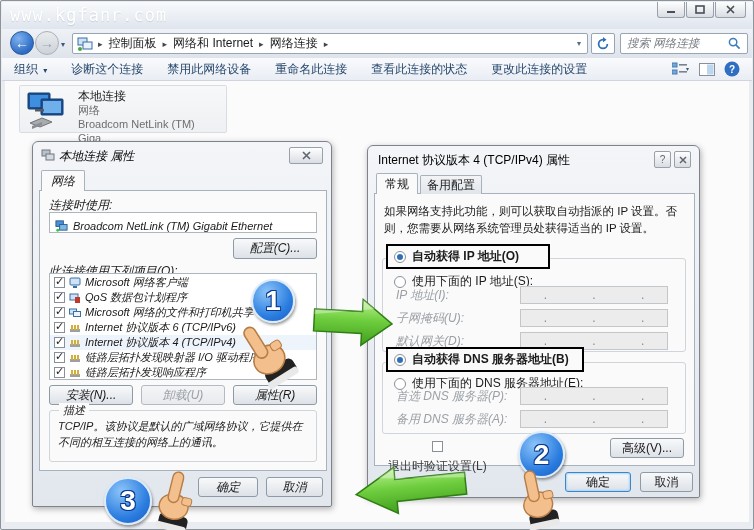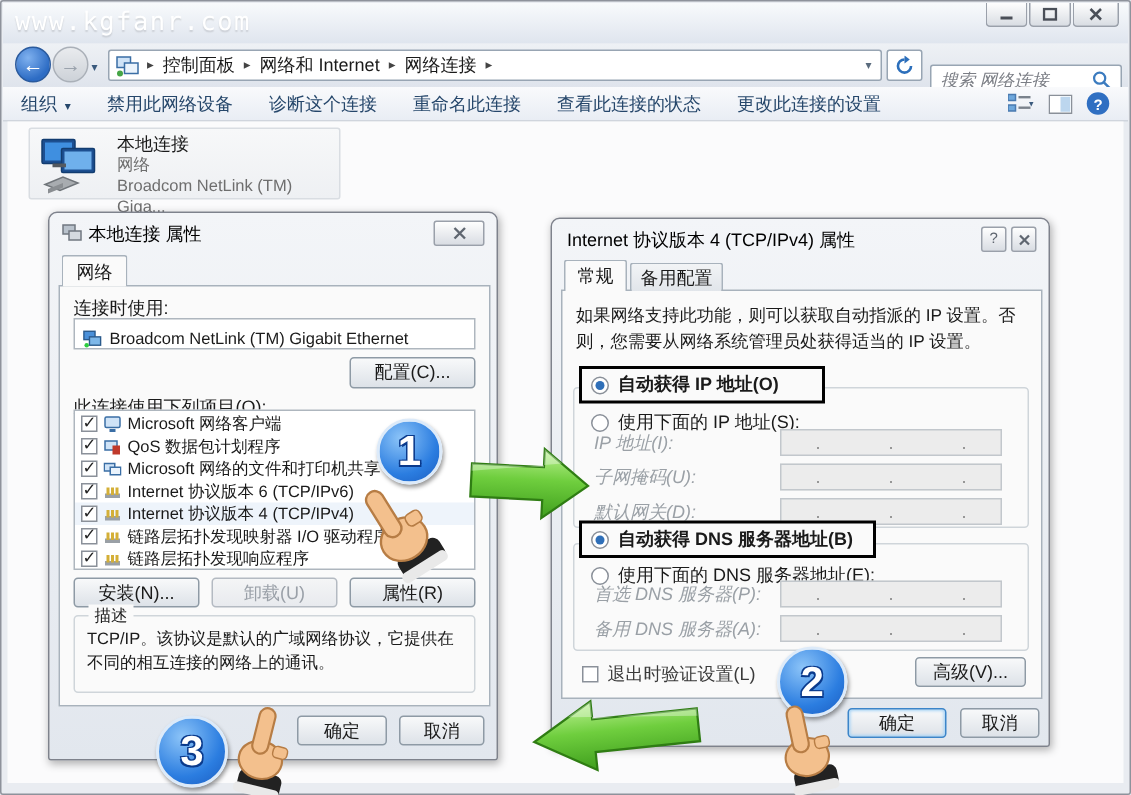--- a/index.html
+++ b/index.html
@@ -26,21 +26,21 @@
   .navcaret { position:absolute; left:59px; top:11px; font-size:8px; color:#3a5a7d; }
   .addressbox { position:absolute; left:70px; top:4px; width:516px; height:21px; background:#fff;
                 border:1px solid #98a5b3; border-radius:2px; display:flex; align-items:center; padding:0 4px; }
   .addricon { width:16px; height:16px; margin-right:4px; }
   .crumb { padding:0 5px; white-space:nowrap; cursor:default; }
   .crumbsep { font-size:9px; color:#444; padding:0 1px; }
   .addrcaret { margin-left:auto; font-size:8px; color:#5a6b7d; padding-right:2px; }
   .refreshbtn { position:absolute; left:589px; top:4px; width:24px; height:21px; background:#fff;
                 border:1px solid #98a5b3; border-radius:2px; display:flex; align-items:center; justify-content:center; }
   .searchbox { position:absolute; left:618px; top:4px; width:128px; height:21px; background:#fff;
-               border:1px solid #98a5b3; border-radius:2px; display:flex; align-items:center; padding:0 6px;margin-top:10px; }
+               border:1px solid #98a5b3; border-radius:2px; display:flex; align-items:center; padding:0 6px; }
   .searchtext { font-style:italic; color:#7b7e85; font-size:11.5px; flex:1; }
 
   .toolbar { position:absolute; left:1px; right:1px; top:57px; height:23px;
              background:linear-gradient(#f9fafc,#e9edf4); border-bottom:1px solid #d0d5dd;
              display:flex; align-items:center; color:#26476b; }
   .tbitem { padding:0 12px; white-space:nowrap; cursor:default; }
   .tbitem .caret { font-size:8px; color:#26476b; margin-left:3px; }
   .tbright { margin-left:auto; display:flex; align-items:center; gap:9px; padding-right:12px; }
 
   .content { position:absolute; left:4px; right:4px; top:80px; bottom:7px; background:#fbfbfc; }
@@ -69,21 +69,21 @@
   .tab.inactive { background:linear-gradient(#f2f4f6,#e1e5ea); }
   .lbl { position:absolute; white-space:nowrap; }
   .btn { position:absolute; border:1px solid #8e9aa5; border-radius:3px;
          background:linear-gradient(#f8f9fa,#dde2e8); text-align:center; color:#1a1a1a;
          display:flex; align-items:center; justify-content:center; font-size:12px; }
   .btn.disabled { color:#9aa0a8; background:linear-gradient(#f4f5f6,#e8eaee); border-color:#b4bac2; }
   .btn.focus { border-color:#3c85c9; box-shadow:inset 0 0 2px 1px #a9d4f5; }
   .inputbox { position:absolute; background:#fff; border:1px solid #aeb6be; }
 
   
-  .dlg1 { left:32px; top:141px; width:300px; height:366px; }
+  .dlg1 { left:32px; top:141px; width:300px; height:366px;font-style:italic; }
   .adapterbox { left:16px; top:70px; width:268px; height:21px; display:flex; align-items:flex-end; padding:0 5px; font-size:11px; gap:5px; }
   .listbox { position:absolute; left:16px; top:131px; width:268px; height:107px; background:#fff; border:1px solid #aeb6be; padding-top:1px; }
   .li { height:15px; display:flex; align-items:center; gap:4px; padding-left:4px; font-size:11px; white-space:nowrap; }
   .li.hover { background:#eef4fb; }
   .cb { width:11px; height:11px; background:#fff; border:1px solid #8a9099; position:relative; flex:0 0 auto; }
   .cb.checked::after { content:"✓"; position:absolute; left:0px; top:-3px; font-size:11px; color:#222; }
   .licon { width:12px; height:12px; flex:0 0 auto; }
   .descbox { position:absolute; left:16px; top:268px; width:268px; height:52px; border:1px solid #cfd5da; border-radius:3px; }
   .desclegend { position:absolute; left:9px; top:-8px; background:#fafafa; padding:0 4px; font-size:11px; }
   .desctext { padding:8px 8px 0 8px; font-size:11px; line-height:1.45; color:#1a1a1a; }
@@ -94,21 +94,21 @@
   .group { position:absolute; border:1px solid #cfd5da; border-radius:3px; }
   .hl { position:absolute; border:2px solid #000; display:flex; align-items:center; padding-left:6px; gap:6px;
         background:#fafafa; font-weight:bold; white-space:nowrap; z-index:3; }
   .radio { width:12px; height:12px; border-radius:50%; border:1px solid #8a9099; background:#fff; position:relative; flex:0 0 auto; }
   .radio.sel::after { content:""; position:absolute; left:2px; top:2px; width:6px; height:6px; border-radius:50%; background:#2f6fb8; }
   .radiorow { position:absolute; display:flex; align-items:center; gap:6px; white-space:nowrap; }
   .dimlbl { color:#9aa0a6;font-style:italic; }
   .ipbox { position:absolute; width:148px; height:18px; background:#ececec; border:1px solid #c2c7cc;
            display:flex; align-items:center; justify-content:space-around; color:#8a8a8a; }
   .ipbox i::before { content:"."; font-style:normal; }
-  .cbrow { position:absolute; display:flex; align-items:center; gap:6px; color:#3a3a3a; white-space:nowrap; }
+  .cbrow { position:absolute; display:flex; align-items:center; gap:6px; color:#3a3a3a; white-space:nowrap;flex-direction:column; }
   .stepcircle { position:absolute; z-index:11; border-radius:50%;
                 background:radial-gradient(circle at 35% 28%,#8cc4f8,#2b7de0 62%,#1a5cc0);
                 border:2px solid #dceaf9; box-shadow:1px 2px 3px rgba(0,0,0,.4);
                 display:flex; align-items:center; justify-content:center;
                 color:#fff; font-weight:bold; font-size:28px;
                 text-shadow:1px 1px 0 #0a3a8c, -1px 1px 0 #0a3a8c, 1px -1px 0 #0a3a8c, -1px -1px 0 #0a3a8c; }
   .c1 { left:251px; top:279px; width:44px; height:44px; }
   .c2 { left:518px; top:431px; width:47px; height:47px; }
   .c3 { left:104px; top:477px; width:48px; height:48px; }
   .hand { position:absolute; z-index:12; }
@@ -174,22 +174,22 @@
         <span class="searchtext">搜索 网络连接</span>
         <svg width="13" height="13" viewBox="0 0 14 14">
           <circle cx="5.5" cy="5.5" r="4" fill="none" stroke="#3b7bbf" stroke-width="1.6"></circle>
           <path d="M8.5 8.5 L12.5 12.5" stroke="#3b7bbf" stroke-width="1.8"></path>
         </svg>
       </div>
     </div>
 
     <div class="toolbar">
       <span class="tbitem"><span>组织</span><span class="caret"> ▾</span></span>
+      <span class="tbitem">诊断这个连接</span>
       <span class="tbitem">禁用此网络设备</span>
-      <span class="tbitem">诊断这个连接</span>
       <span class="tbitem">重命名此连接</span>
       <span class="tbitem">查看此连接的状态</span>
       <span class="tbitem">更改此连接的设置</span>
       <span class="tbright">
         <svg width="18" height="14" viewBox="0 0 18 14">
           <rect x="0" y="1" width="5" height="4" fill="#6fa8dc" stroke="#4a7ab0"></rect>
             <rect x="0" y="8" width="5" height="4" fill="#6fa8dc" stroke="#4a7ab0"></rect>
           <rect x="7" y="2" width="8" height="1.6" fill="#7a828c"></rect>
             <rect x="7" y="9" width="8" height="1.6" fill="#7a828c"></rect>
           <path d="M16 5 l-3 0 1.5 3 z" fill="#3a5a7d" transform="translate(1,1)"></path>

